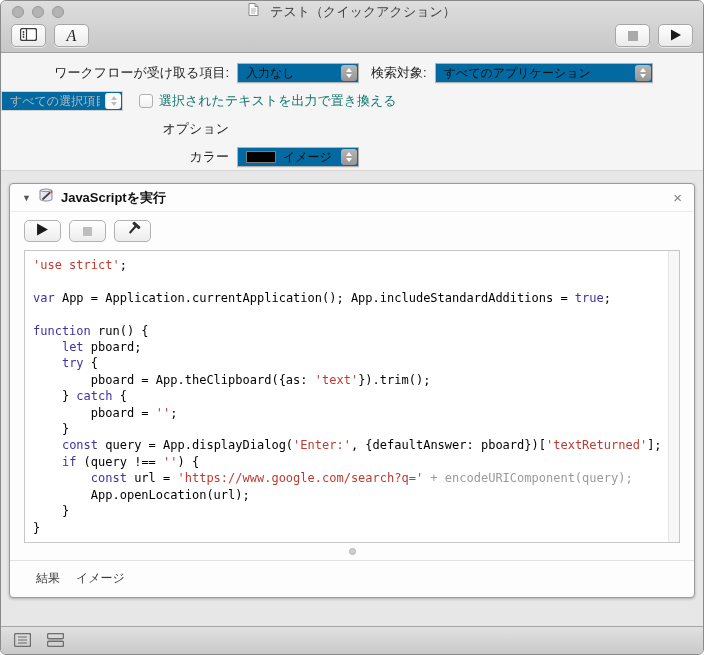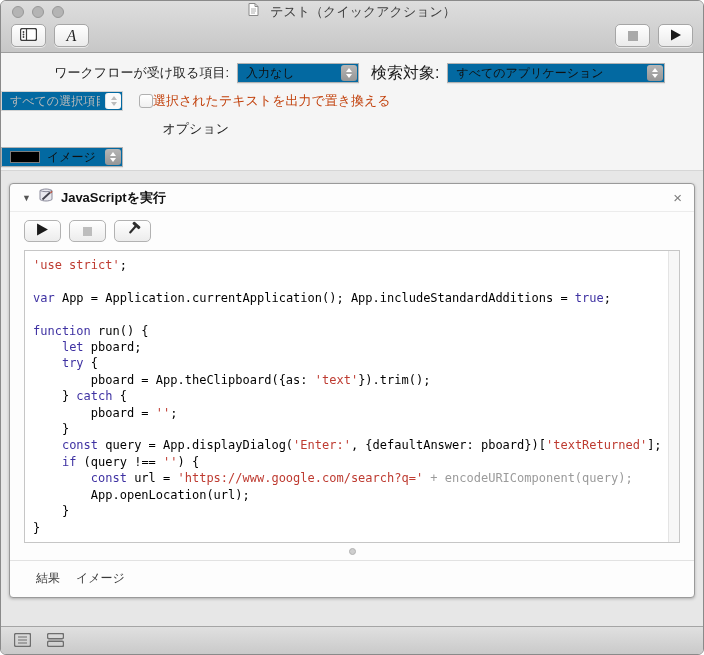--- a/index.html
+++ b/index.html
@@ -32,23 +32,23 @@
   .popup .ptext{overflow:hidden;}
   .stepper{position:absolute;right:1px;top:1px;bottom:1px;width:16px;border-radius:3px;
     background:linear-gradient(#b6b6b6,#969696);display:flex;flex-direction:column;align-items:center;justify-content:center;gap:2px;}
   .chev-up{width:0;height:0;border-left:3.5px solid transparent;border-right:3.5px solid transparent;border-bottom:4px solid #ffffff;}
   .chev-down{width:0;height:0;border-left:3.5px solid transparent;border-right:3.5px solid transparent;border-top:4px solid #ffffff;}
   .popup.disabled{border-color:#d2d2d2;color:#b9b9b9;box-shadow:none;}
   .popup.disabled .stepper{background:#fafafa;border-left:1px solid #e0e0e0;}
   .popup.disabled .chev-up{border-bottom-color:#bcbcbc;}
   .popup.disabled .chev-down{border-top-color:#bcbcbc;}
   .w122{width:122px;}.w190{width:218px;}
-  .inline-label{font-size:16px;color:#1d1d1d;margin-left:12px;padding-right:8px;white-space:nowrap;}
+  .inline-label{font-size:13px;color:#1d1d1d;margin-left:12px;padding-right:8px;white-space:nowrap;}
   .checkbox{width:14px;height:14px;border:1px solid #b0b0b0;border-radius:3px;background:linear-gradient(#ffffff,#f0f0f0);margin-left:16px;flex:none;}
-  .cb-label{font-size:13px;color:#c2410c;white-space:nowrap;}
+  .cb-label{font-size:13px;color:#0f766e;margin-left:6px;white-space:nowrap;}
   .swatch{width:30px;height:12px;border:1px solid #7d7d7d;margin-right:7px;flex:none;}
   .gear{margin-right:5px;flex:none;}
   
   .canvas{height:455px;background:#e7e7e7;padding-top:12px;}
   .panel{margin:0 8px;height:415px;background:#fdfdfd;border:1px solid #9a9a9a;border-radius:4px;
     box-shadow:0 1px 3px rgba(0,0,0,.25);display:flex;flex-direction:column;}
   .panel-header{height:28px;flex:none;display:flex;align-items:center;padding:0 12px;border-bottom:1px solid #ececec;}
   .disclosure{font-size:9px;color:#555;margin-right:7px;}
   .action-title{font-size:13px;font-weight:bold;color:#101010;margin-left:7px;}
   .panel-close{margin-left:auto;color:#7d7d7d;font-size:15px;line-height:1;}
@@ -150,20 +150,21 @@
             <span class="chev-down"></span>
           </span>
       </div>
       <div class="checkbox"></div>
       <div class="cb-label">選択されたテキストを出力で置き換える</div>
     </div>
     <div class="frow">
       <div class="flabel">オプション</div>
     </div>
     <div class="frow">
+      <div class="flabel">カラー</div>
       <div class="popup w122">
         <span class="swatch" style="background: rgb(0, 0, 0);"></span>
         <span class="ptext">イメージ</span>
         <span class="stepper">
             <span class="chev-up"></span>
             <span class="chev-down"></span>
           </span>
       </div>
     </div>
   </div>

